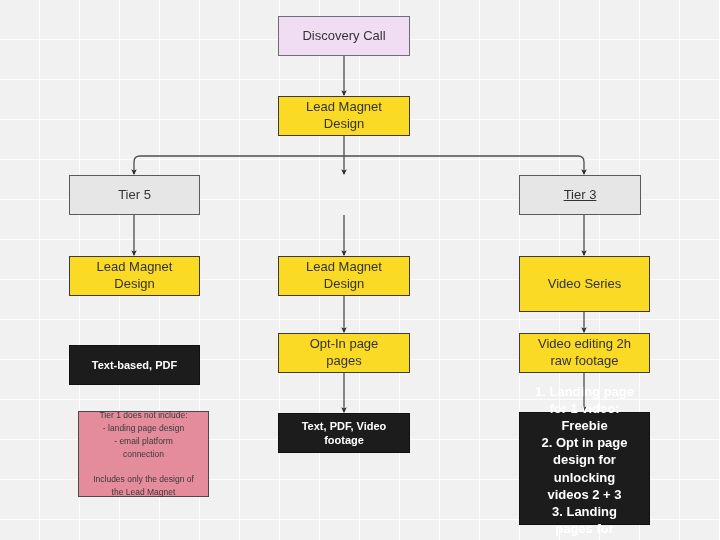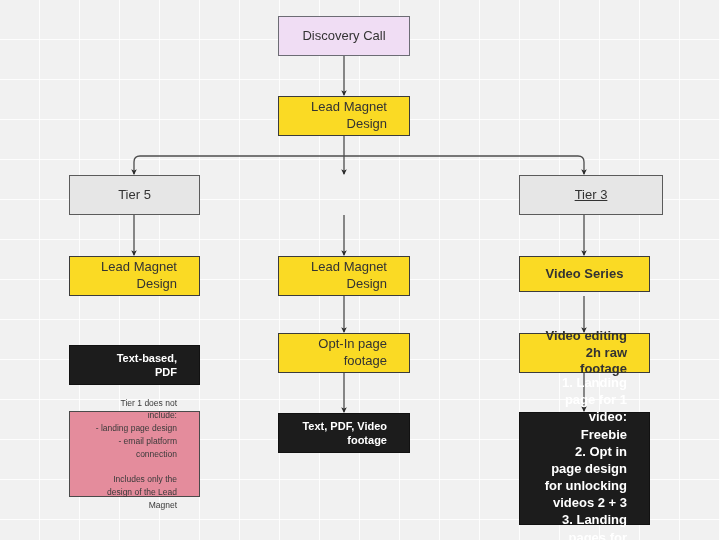--- a/index.html
+++ b/index.html
@@ -35,25 +35,25 @@
     pointer-events: none;
   }
 
   .node {
     position: absolute;
     box-sizing: border-box;
     border: 1px solid #4d4d4d;
     display: flex;
     align-items: center;
     justify-content: center;
-    text-align: right;
+    text-align: center;
     line-height: 1.28;
     color: #333333;
     font-size: 13px;
-    padding: 2px 22px;
+    padding: 2px 14px;
     white-space: pre-line;
   }
 
   .node.start {
     background-color: #f0ddf4;
     border-color: #6c6c74;
   }
   .node.tier {
     background-color: #e6e6e6;
     border-color: #5b5b5b;
@@ -73,20 +73,21 @@
     font-size: 13px;
     line-height: 1.32;
   }
   .node.pink {
     background-color: #e48c9c;
     border-color: #4a4a4a;
     color: #3a3a3a;
     font-size: 8.5px;
     line-height: 1.5;
     font-weight: normal;
+    margin-left: 9px;
   }
 </style>
 </head>
 <body>
 
 <div id="canvas">
 
   <svg id="edges" viewBox="0 0 720 540">
     <defs>
       <marker id="arrow" markerWidth="9" markerHeight="9" refX="5.4" refY="3.4" orient="auto" markerUnits="userSpaceOnUse">
@@ -119,33 +120,33 @@
     </g>
   </svg>
 
   <div class="node start" style="left:278px; top:16px; width:132px; height:40px;">Discovery Call</div>
 
   <div class="node yellow" style="left:278px; top:96px; width:132px; height:40px;">Lead Magnet Design</div>
 
   <div class="node tier" style="left:69px; top:175px; width:131px; height:40px;">Tier 5</div>
 
 
-  <div class="node tier" style="left:519px; top:175px; width:144px; height:40px;text-decoration:underline;">Tier 3</div>
+  <div class="node tier" style="left:519px; top:175px; width:122px; height:40px;text-decoration:underline;">Tier 3</div>
 
   <div class="node yellow" style="left:69px; top:256px; width:131px; height:40px;">Lead Magnet Design</div>
 
   <div class="node yellow" style="left:278px; top:256px; width:132px; height:40px;">Lead Magnet Design</div>
 
-  <div class="node yellow" style="left:519px; top:256px; width:131px; height:36px;font-weight:bold;">Video Series</div>
+  <div class="node yellow" style="left:519px; top:256px; width:131px; height:56px;">Video Series</div>
 
   <div class="node black" style="left:69px; top:345px; width:131px; height:40px;">Text-based, PDF</div>
 
-  <div class="node yellow" style="left:278px; top:333px; width:132px; height:40px;">Opt-In page footage</div>
+  <div class="node yellow" style="left:278px; top:333px; width:132px; height:40px;">Opt-In page pages</div>
 
-  <div class="node yellow" style="left:519px; top:333px; width:131px; height:40px;font-weight:bold;">Video editing 2h raw footage</div>
+  <div class="node yellow" style="left:519px; top:333px; width:131px; height:40px;">Video editing 2h raw footage</div>
 
   <div class="node black" style="left:278px; top:413px; width:132px; height:40px;">Text, PDF, Video footage</div>
 
   <div class="node pink" style="left:69px; top:411px; width:131px; height:86px;">Tier 1 does not include:
 - landing page design
 - email platform connection
 
 Includes only the design of the Lead Magnet</div>
 
   <div class="node black big" style="left:519px; top:412px; width:131px; height:113px;">1. Landing page for 1 video: Freebie

